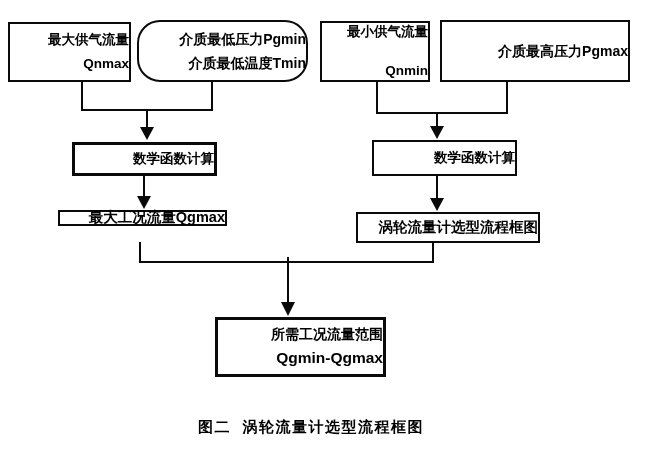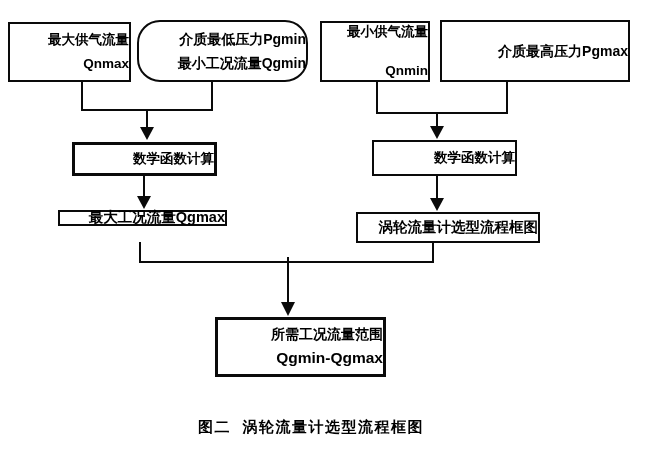--- a/index.html
+++ b/index.html
@@ -93,21 +93,21 @@
     </g>
   </svg>
 
   <div class="fbox b-qnmax">
     <div class="ln">最大供气流量</div>
     <div class="ln">Qnmax</div>
   </div>
 
   <div class="fbox b-pgmin">
     <div class="ln">介质最低压力Pgmin</div>
-    <div class="ln">最小工况流量Qgmin</div>
+    <div class="ln">介质最低温度Tmin</div>
   </div>
 
   <div class="fbox b-qnmin">
     <div class="ln">最小供气流量</div>
     <div class="ln">Qnmin</div>
   </div>
 
   <div class="fbox b-pgmax">
     <div class="ln">介质最高压力Pgmax</div>
   </div>

